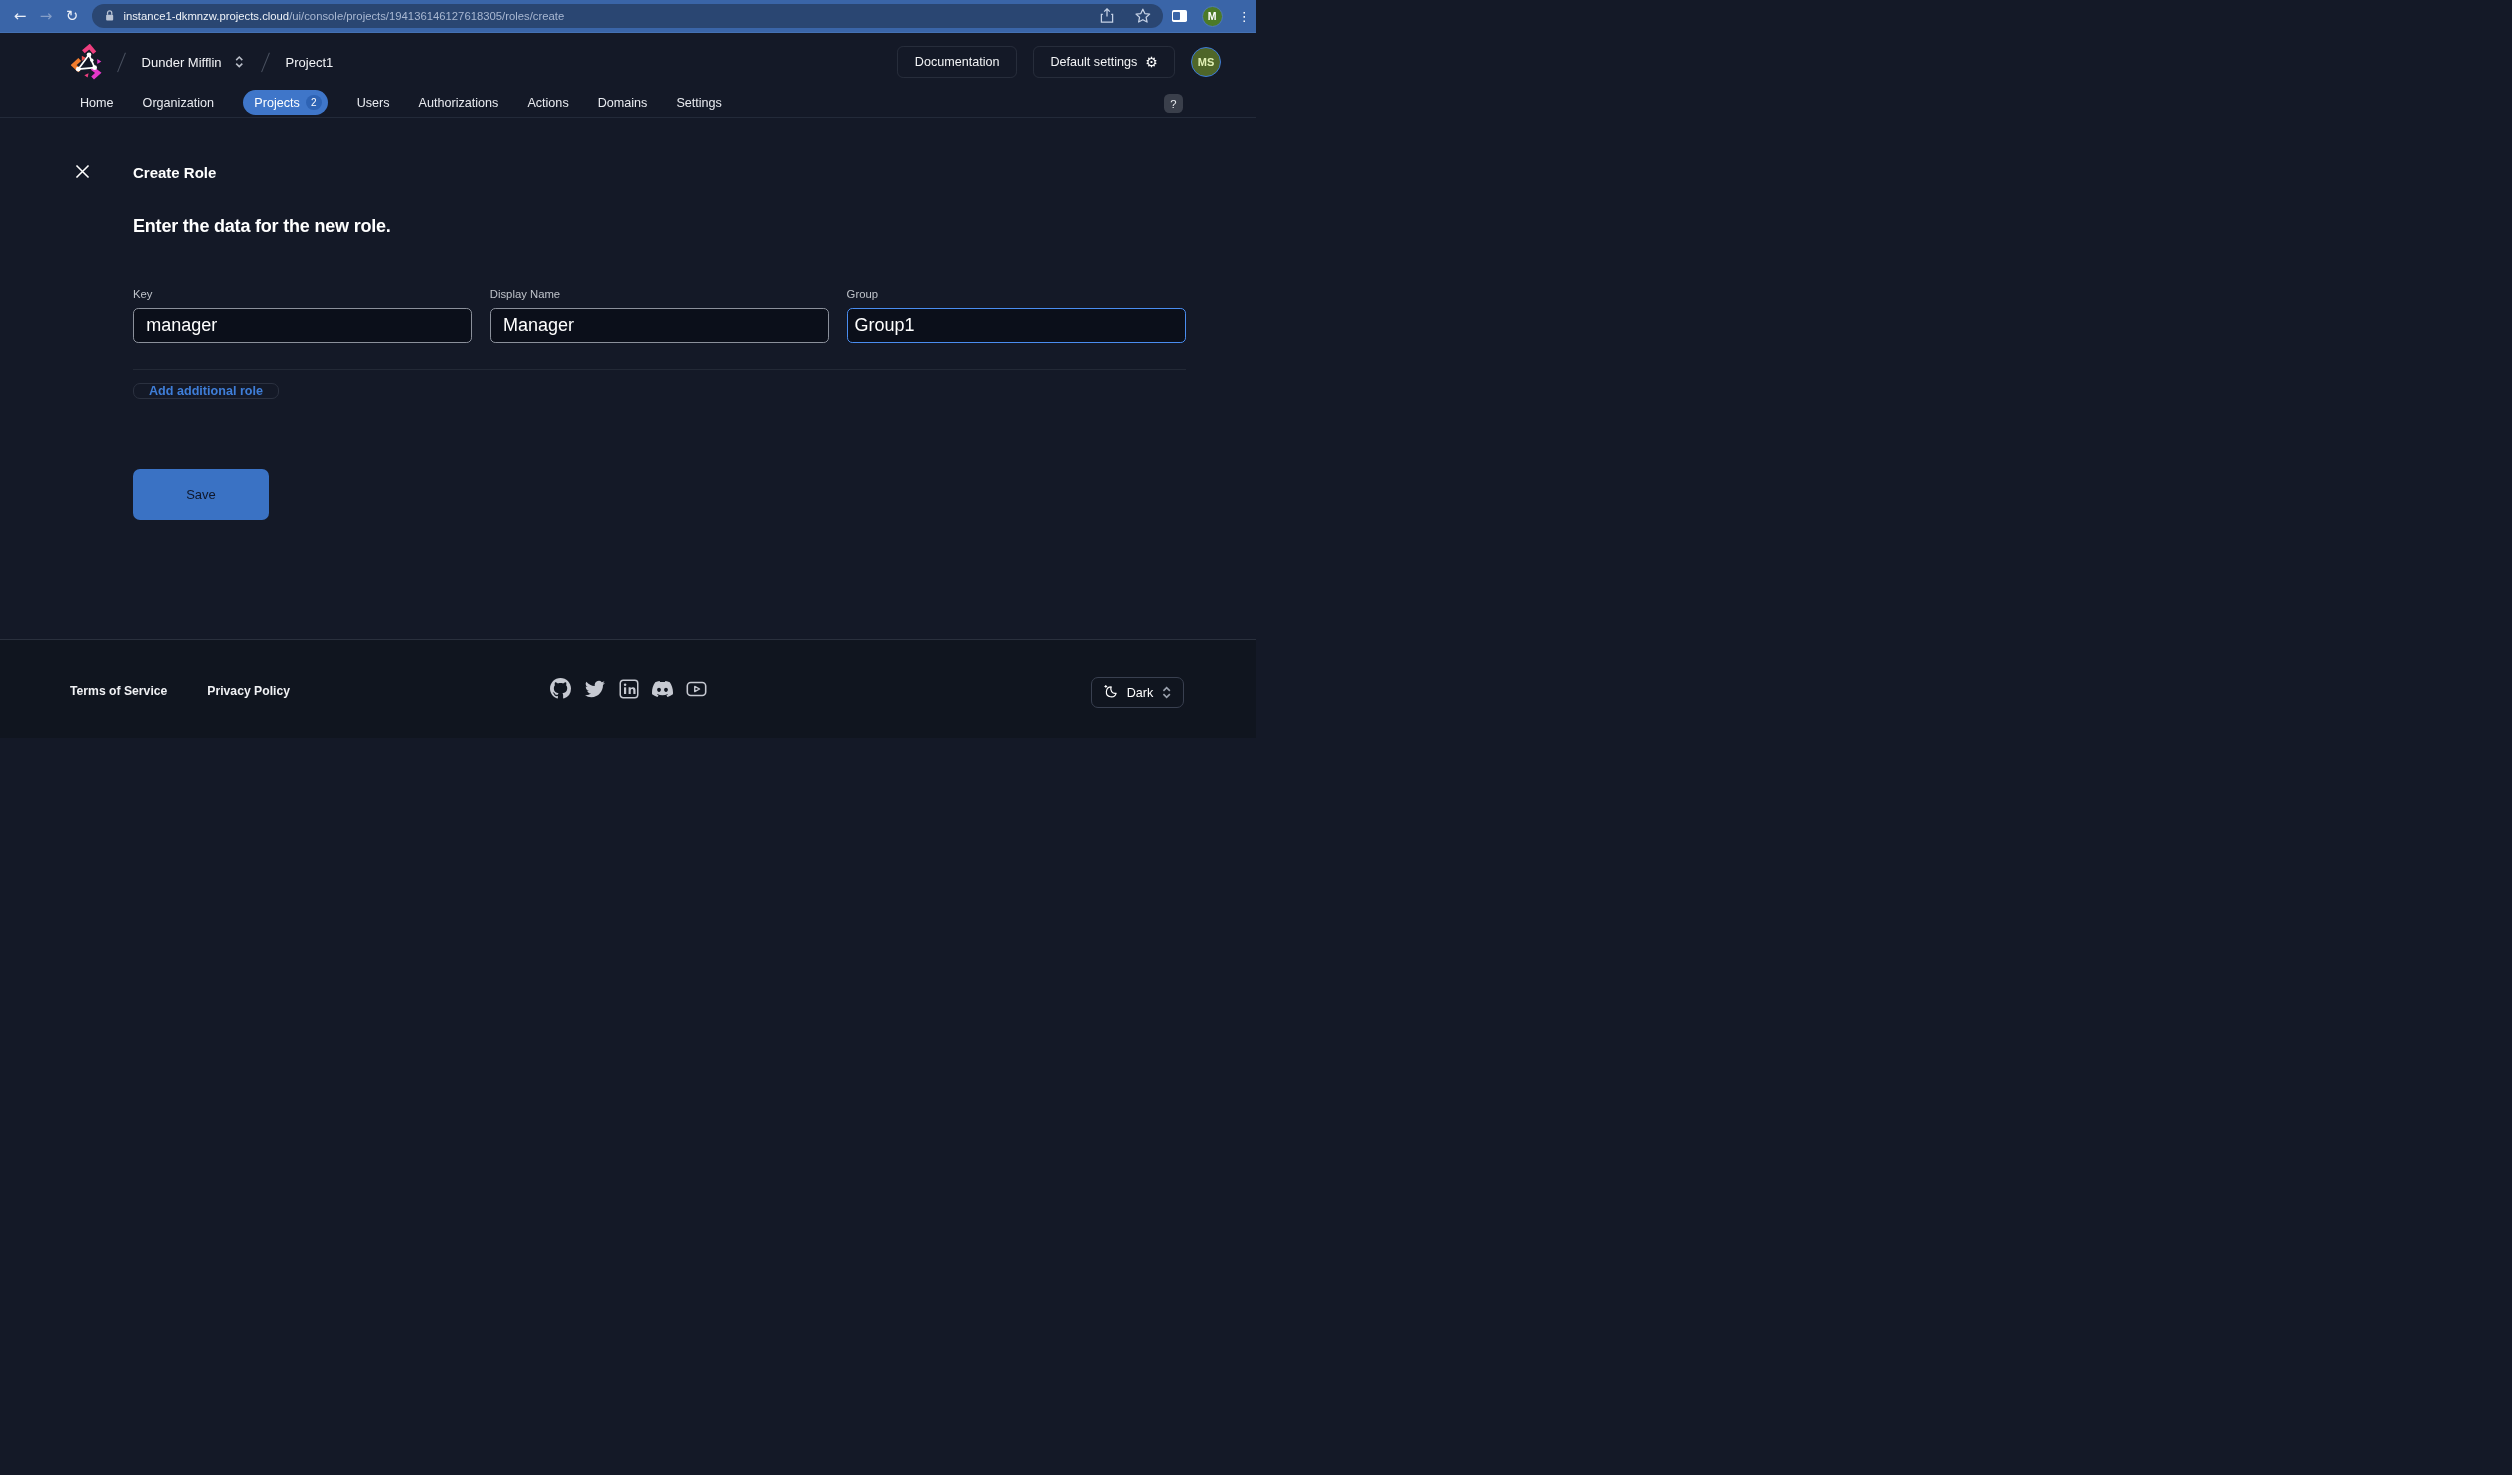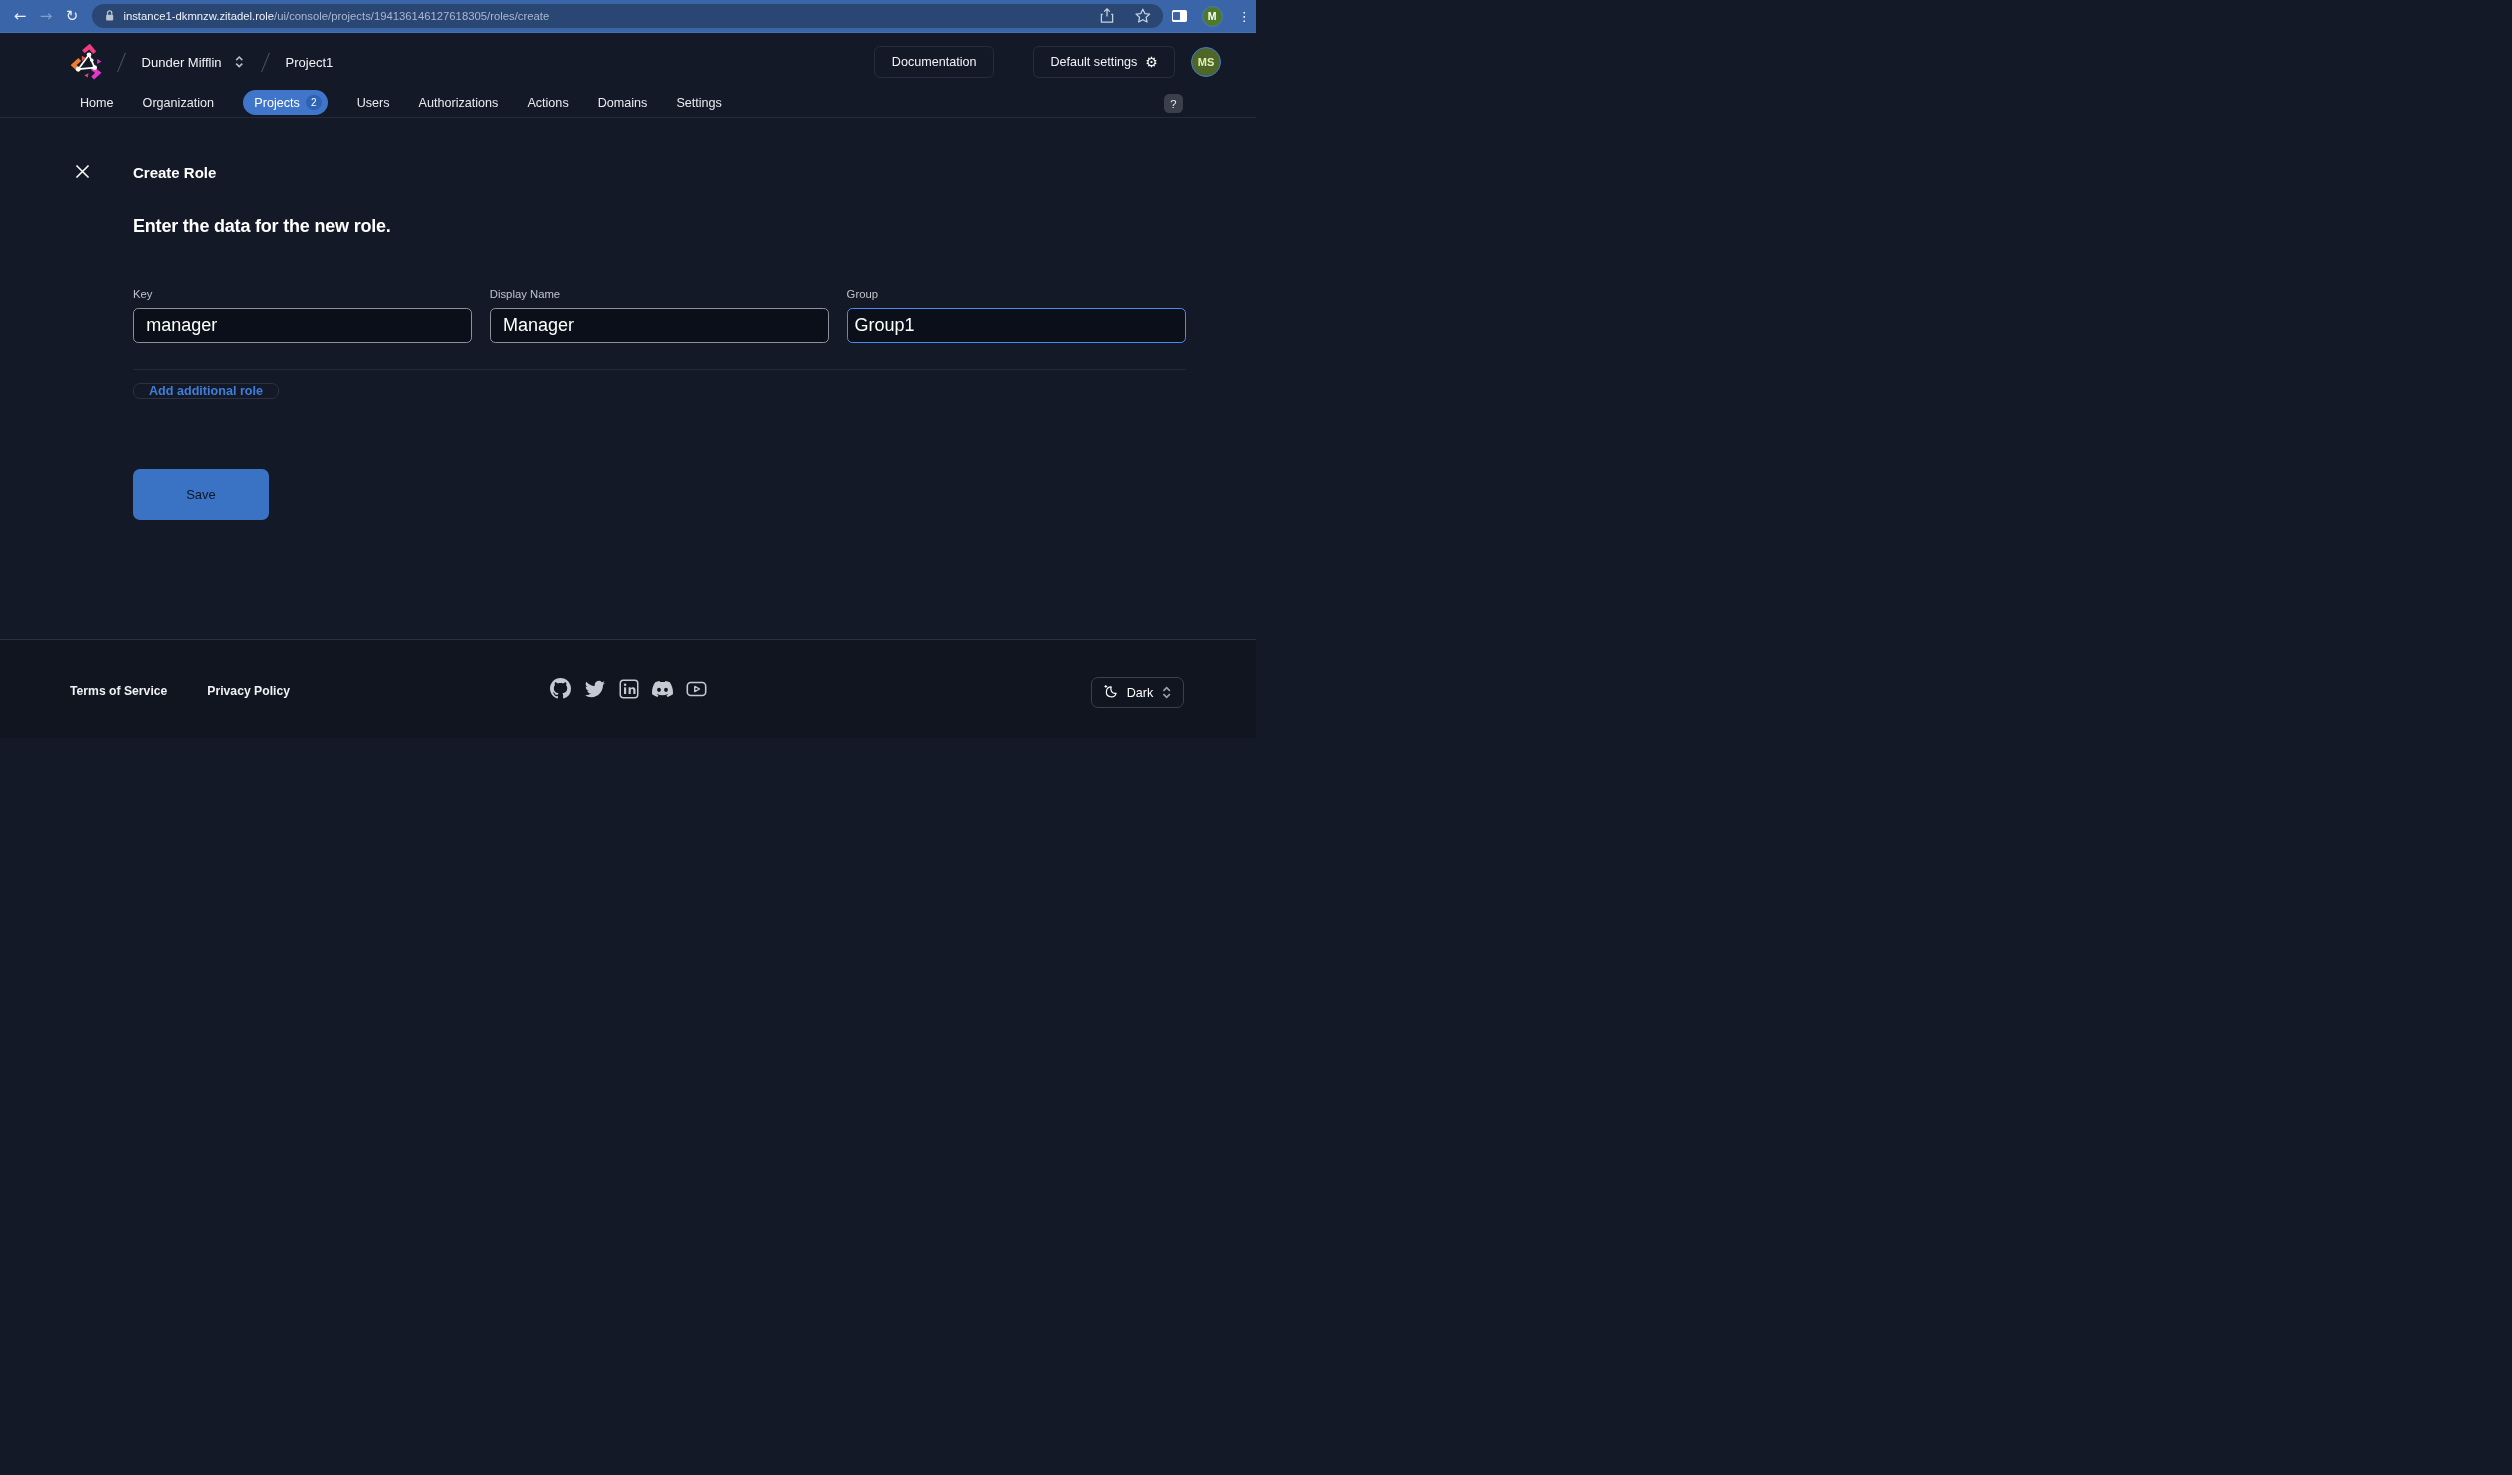--- a/index.html
+++ b/index.html
@@ -30,21 +30,21 @@
   .app { position:absolute; left:0; top:35px; width:1256px; height:604px; background:#141927; }
   .app-header { position:absolute; left:0; top:0; width:1256px; height:54px;
     display:flex; align-items:center; padding:0 35px 0 68px; }
   .crumb-slash { width:1.3px; height:21px; background:#4a5160; transform:rotate(22deg);
     margin:0 0 0 15.7px; }
   .crumb-text { color:#f2f3f6; font-size:13px; margin-left:19px; }
   .sorter { margin-left:12.2px; display:flex; flex-direction:column; cursor:pointer; }
   .header-right { margin-left:auto; display:flex; align-items:center; gap:15.7px; }
   .hbtn { height:32px; border:0.9px solid #272d3b; border-radius:6.1px; background:transparent;
     color:#f2f3f5; font-size:12.6px; font-family:"Liberation Sans",sans-serif;
-    padding:0 16.6px; display:flex; align-items:center; gap:7.9px; cursor:pointer;margin-left:23px; }
+    padding:0 16.6px; display:flex; align-items:center; gap:7.9px; cursor:pointer; }
   .gear { font-family:"DejaVu Sans", sans-serif; font-size:14px; color:#fff; }
   .ms-avatar { width:30px; height:30px; border-radius:50%; background:#4f6629; color:#e1f0b4;
     border:1.7px solid #3c7ad9; font-size:11px; font-weight:bold; display:flex;
     align-items:center; justify-content:center; cursor:pointer; }
 
   
   .nav-row { position:absolute; left:0; top:54px; width:1256px; height:29px;
     border-bottom:0.9px solid #232a39; display:flex; align-items:center; padding-left:80px; }
   .tab { color:#e9ebf0; font-size:12.6px; margin-right:29px; cursor:pointer; white-space:nowrap; }
   .tab.active { background:#3f76c9; color:#fff; border-radius:13px; padding:4.4px 6.1px 4.4px 11.3px;
@@ -92,21 +92,21 @@
 
 <div class="browser-bar">
   <span class="navbtn" style="margin-left:7px;">←</span>
   <span class="navbtn fwd">→</span>
   <span class="navbtn">↻</span>
   <div class="urlbar">
     <svg width="11.3" height="13" viewBox="0 0 16 18" style="margin-right:7.9px;">
       <path d="M5 8 V5.5 a3 3 0 0 1 6 0 V8" stroke="#b9c3d4" stroke-width="1.8" fill="none"></path>
       <rect x="3" y="8" width="10" height="8" rx="1.5" fill="#b9c3d4"></rect>
     </svg>
-    <span class="host">instance1-dkmnzw.zitadel.role</span>
+    <span class="host">instance1-dkmnzw.projects.cloud</span>
       <span class="path">/ui/console/projects/194136146127618305/roles/create</span>
     <span class="spacer"></span>
     <svg width="14" height="15.7" viewBox="0 0 20 22" style="margin-right:21px;">
       <path d="M10 1 L10 12 M6 5 L10 1 L14 5" stroke="#c6d2e6" stroke-width="1.8" fill="none"></path>
       <path d="M4 9 H2 V20 H18 V9 H16" stroke="#c6d2e6" stroke-width="1.8" fill="none"></path>
     </svg>
     <svg width="15.7" height="15.7" viewBox="0 0 20 20">
       <path d="M10 1.5 L12.6 7.1 L18.7 7.8 L14.2 11.9 L15.4 17.9 L10 14.9 L4.6 17.9 L5.8 11.9 L1.3 7.8 L7.4 7.1 Z" stroke="#c6d2e6" stroke-width="1.6" fill="none" stroke-linejoin="round"></path>
     </svg>
   </div>

